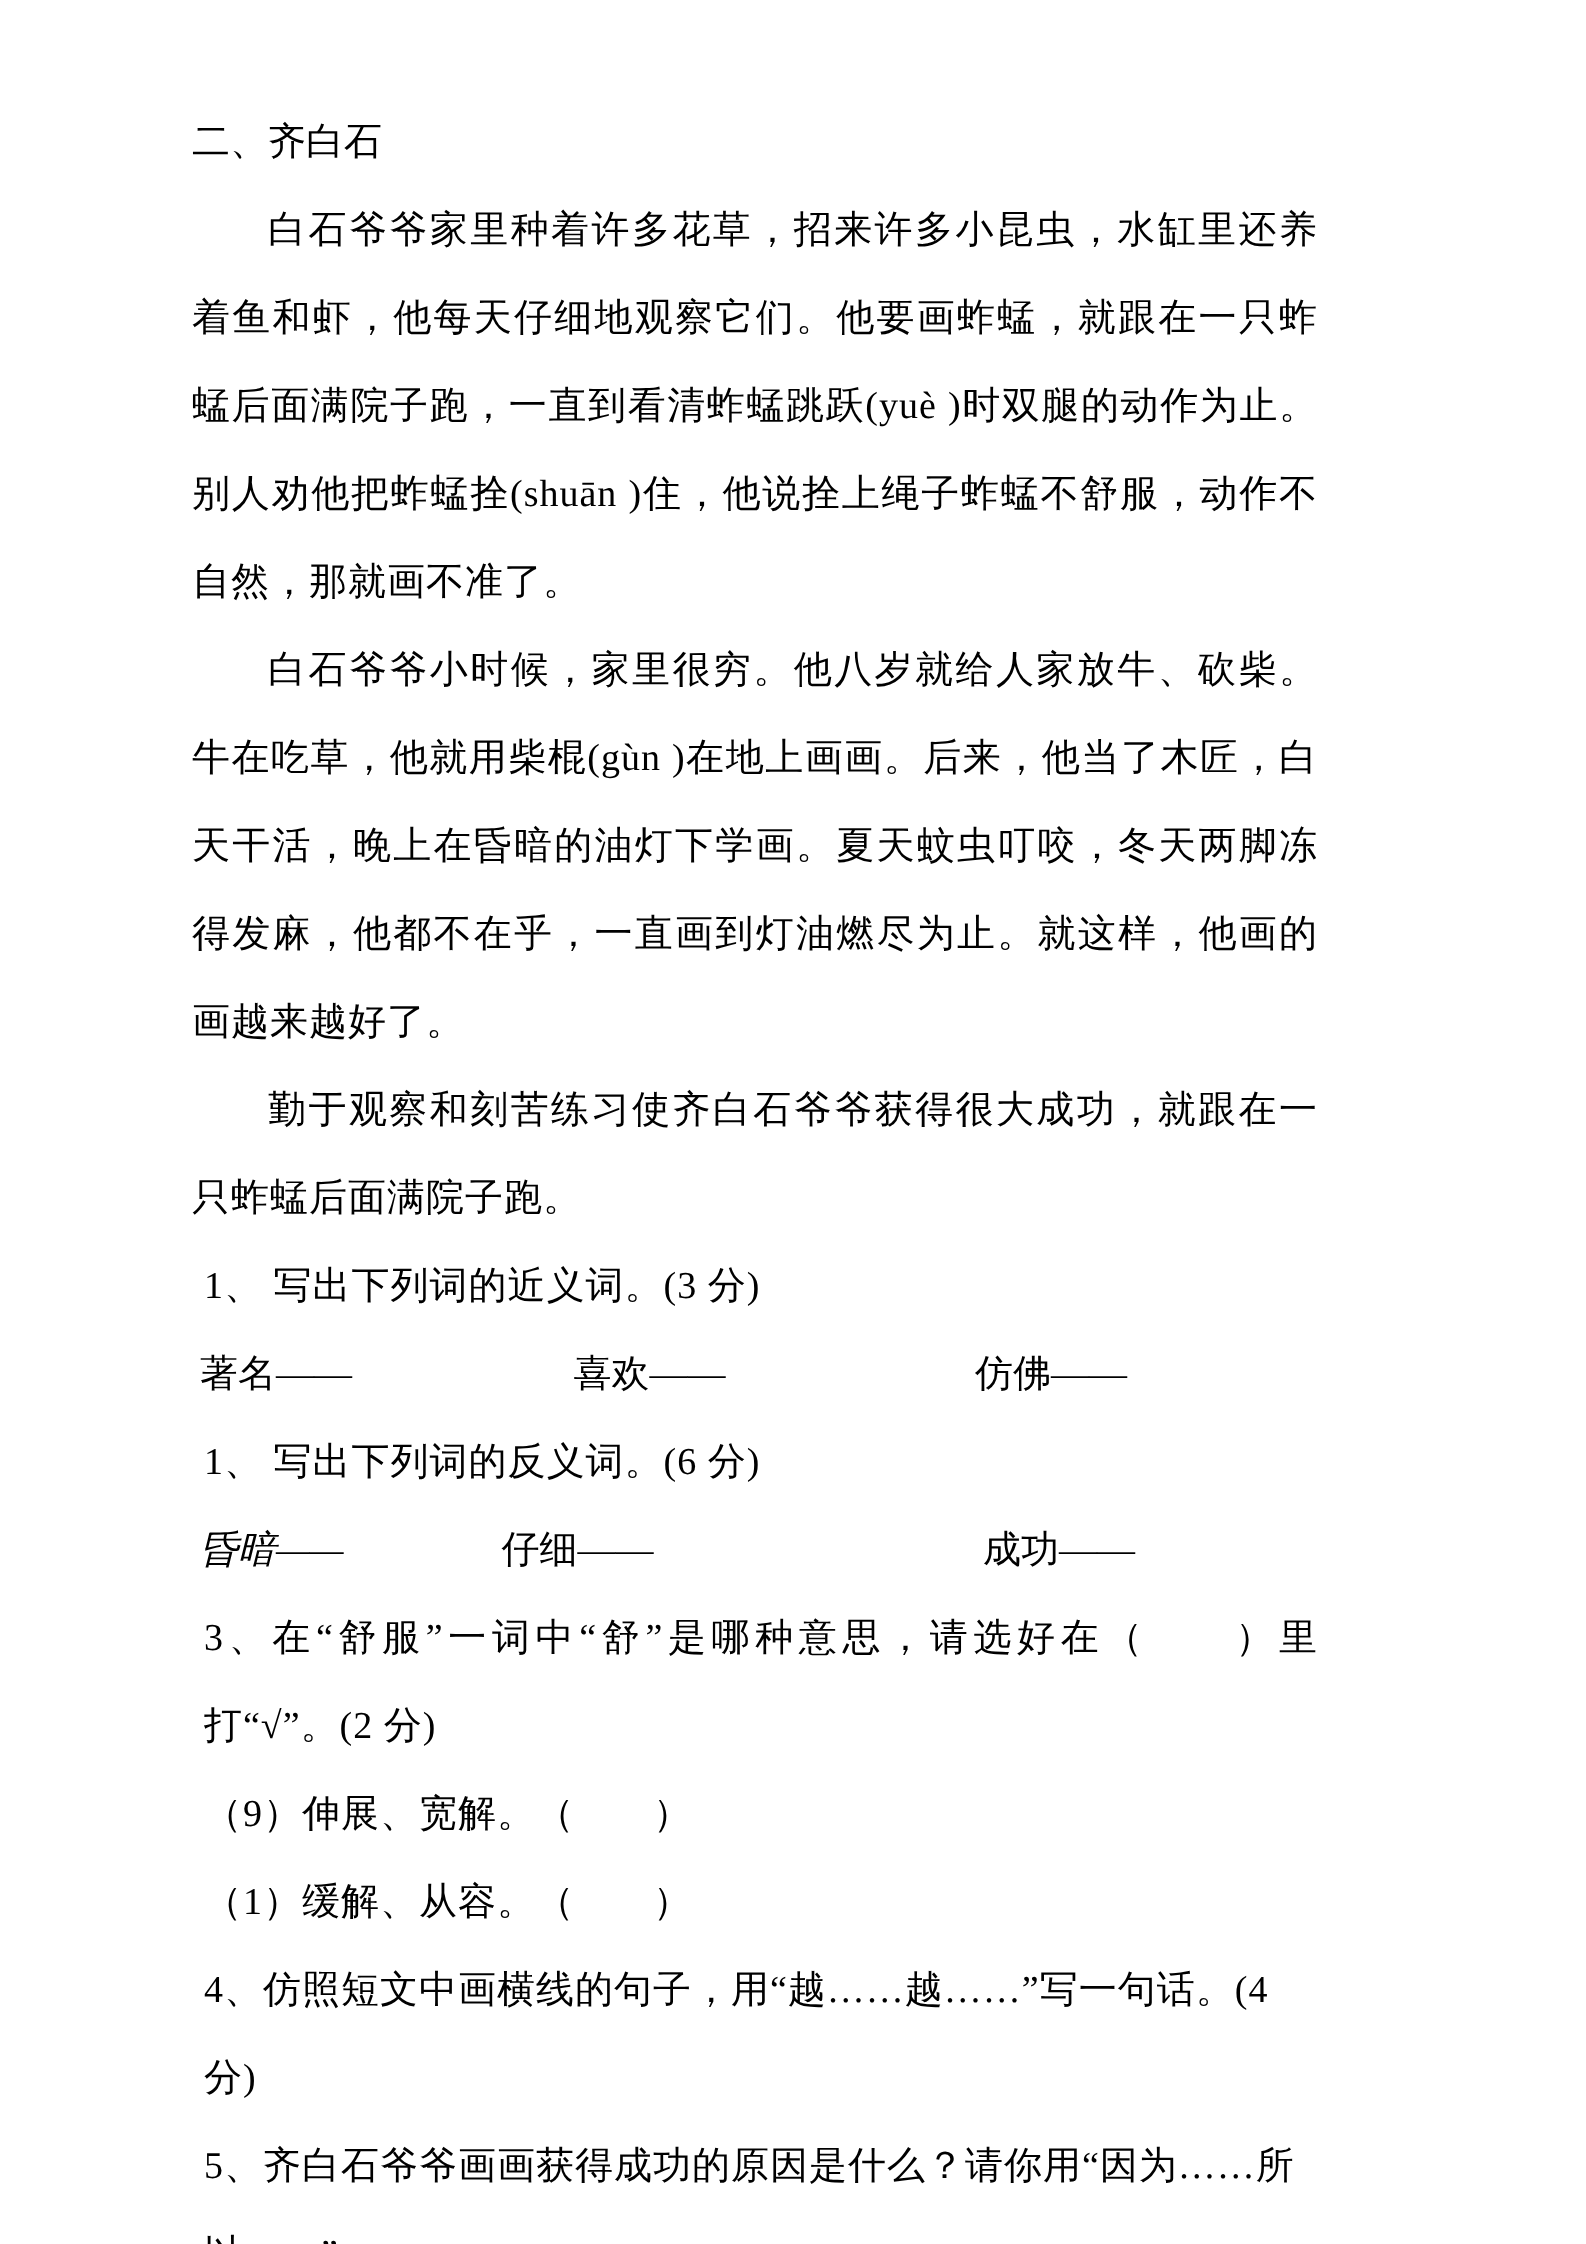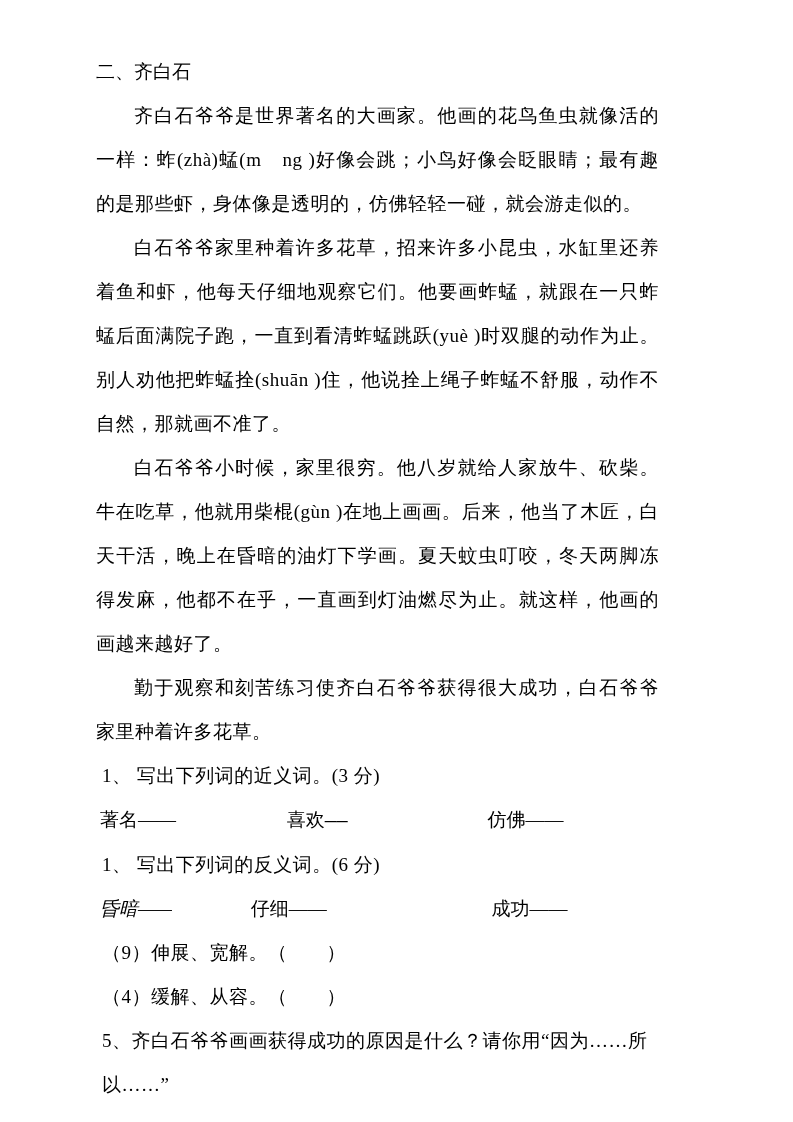--- a/index.html
+++ b/index.html
@@ -38,63 +38,64 @@
   }
 
   .blank-row {
     line-height: 44px;
     padding-left: 4px;
     white-space: nowrap;
   }
   .blank-row span { display: inline-block; }
 
   .row-syn span:nth-child(1) { width: 182px; }
-  .row-syn span:nth-child(2) { width: 196px; font-family: Liberation Mono, monospace; }
+  .row-syn span:nth-child(2) { width: 196px; }
 
   .row-ant span:nth-child(1) { width: 146px; font-style: italic; }
   .row-ant span:nth-child(2) { width: 236px; }
 
   .option-line {
     line-height: 44px;
     padding-left: 6px;
     letter-spacing: 0.5px;
   }
 </style>
 </head>
 <body>
 
 <div class="page">
 
   <div class="doc-title">二、齐白石</div>
 
-  <p class="para">齐白石爷爷是世界著名的大画家。他画的花鸟鱼虫就像活的一样：蚱(zhà)蜢(m　ng )好像会跳；小鸟好像会眨眼睛；最有趣的是那些虾，身体像是透明的，仿佛轻轻一碰，就会游走似的。</p>
 
   <p class="para">白石爷爷家里种着许多花草，招来许多小昆虫，水缸里还养着鱼和虾，他每天仔细地观察它们。他要画蚱蜢，就跟在一只蚱蜢后面满院子跑，一直到看清蚱蜢跳跃(yuè )时双腿的动作为止。别人劝他把蚱蜢拴(shuān )住，他说拴上绳子蚱蜢不舒服，动作不自然，那就画不准了。</p>
 
   <p class="para">白石爷爷小时候，家里很穷。他八岁就给人家放牛、砍柴。牛在吃草，他就用柴棍(gùn )在地上画画。后来，他当了木匠，白天干活，晚上在昏暗的油灯下学画。夏天蚊虫叮咬，冬天两脚冻得发麻，他都不在乎，一直画到灯油燃尽为止。就这样，他画的画越来越好了。</p>
 
-  <p class="para">勤于观察和刻苦练习使齐白石爷爷获得很大成功，白石爷爷家里种着许多花草。</p>
+  <p class="para">勤于观察和刻苦练习使齐白石爷爷获得很大成功，就跟在一只蚱蜢后面满院子跑。</p>
 
   <div class="q-line">1、 写出下列词的近义词。(3 分)</div>
 
   <div class="blank-row row-syn">
     <span>著名——</span>
     <span>喜欢——</span>
     <span>仿佛——</span>
   </div>
 
   <div class="q-line">1、 写出下列词的反义词。(6 分)</div>
 
   <div class="blank-row row-ant">
     <span>昏暗——</span>
     <span>仔细——</span>
     <span>成功——</span>
   </div>
 
+  <div class="q-line" style="text-align: justify;">3、在“舒服”一词中“舒”是哪种意思，请选好在（　　）里打“√”。(2 分)</div>
 
   <div class="option-line">（9）伸展、宽解。（　　）</div>
 
-  <div class="option-line">（4）缓解、从容。（　　）</div>
+  <div class="option-line">（1）缓解、从容。（　　）</div>
 
+  <div class="q-line">4、仿照短文中画横线的句子，用“越……越……”写一句话。(4 分)</div>
 
   <div class="q-line">5、齐白石爷爷画画获得成功的原因是什么？请你用“因为……所以……”</div>
 
 </div>
 
 </body></html>

